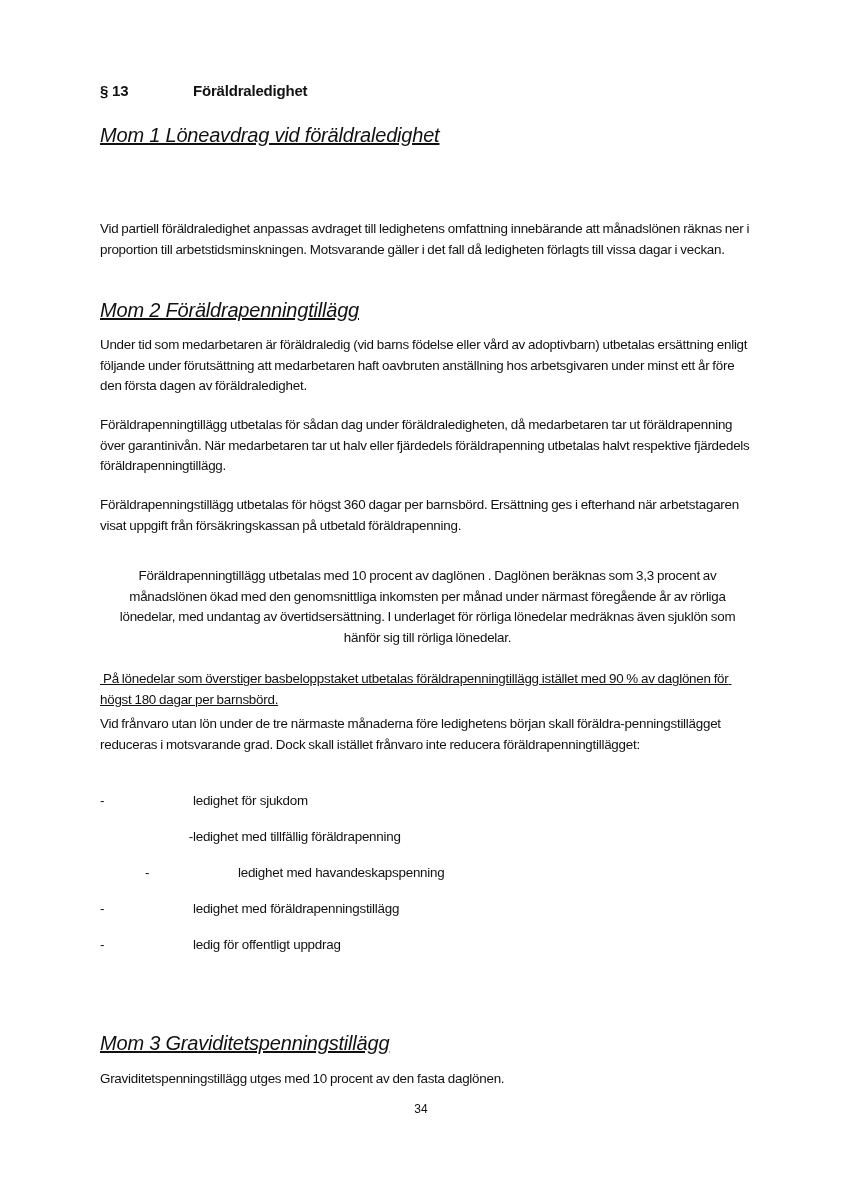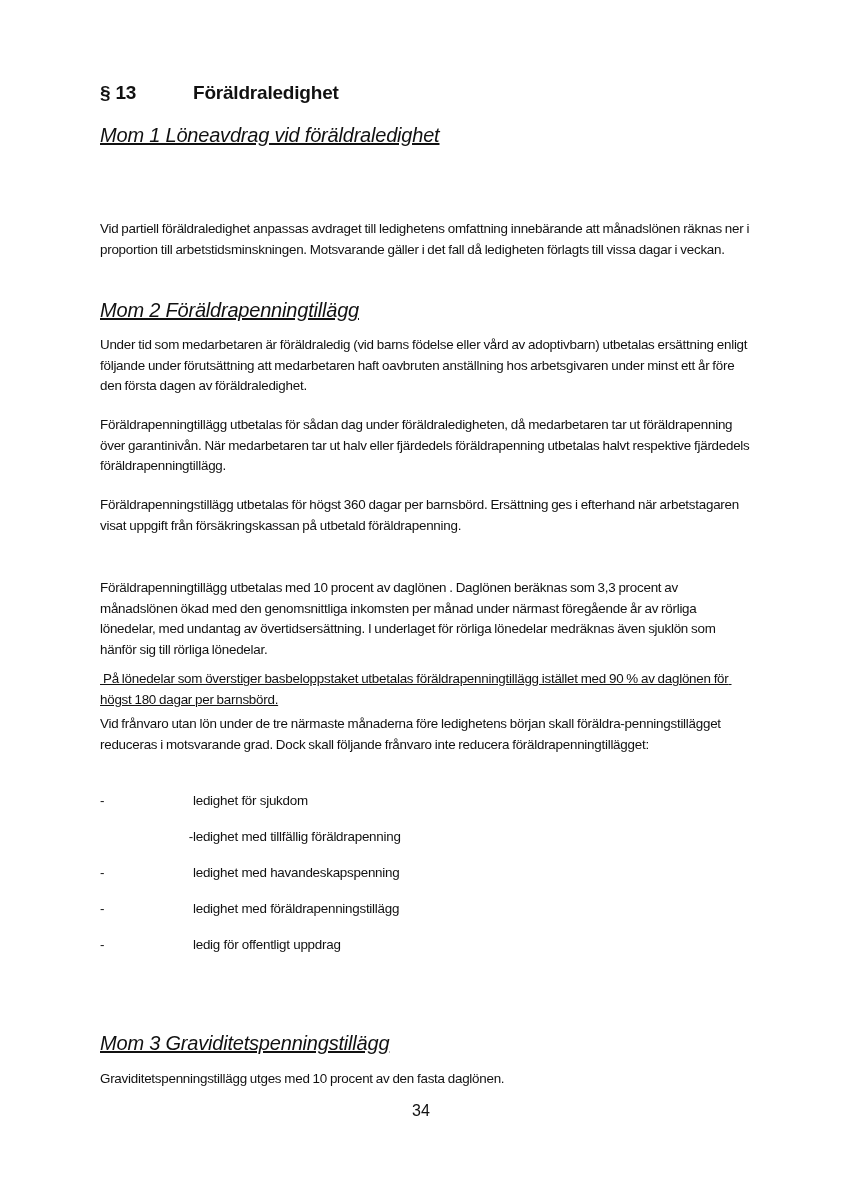--- a/index.html
+++ b/index.html
@@ -19,21 +19,21 @@
       position: absolute;
       left: 0; top: 0;
       width: 842px;
       height: 1190px;
       background: #ffffff;
     }
     .heading {
       position: absolute;
       left: 100px;
       top: 82px;
-      font-size: 19px;
+      font-size: 15px;
       font-weight: bold;
       letter-spacing: -0.2px;
     }
     .heading .num {
       display: inline-block;
       width: 93px;
     }
     .abs {
       position: absolute;
       left: 100px;
@@ -60,51 +60,51 @@
     .li .dash {
       display: inline-block;
       width: 93px;
     }
     .pagenum {
       position: absolute;
       left: 0;
       width: 842px;
       text-align: center;
       top: 1102px;
-      font-size: 16px;
+      font-size: 12px;
     }
   </style>
 </head>
 <body>
 
 <div class="page">
 
   <div class="heading">
     <span class="num">§ 13</span><span>Föräldraledighet</span>
   </div>
 
   <div class="sub" style="top:124px;">Mom 1 Löneavdrag vid föräldraledighet</div>
   <div class="abs" style="top:219px;">Vid partiell föräldraledighet anpassas avdraget till ledighetens omfattning innebärande att månadslönen räknas ner i proportion till arbetstidsminskningen. Motsvarande gäller i det fall då ledigheten förlagts till vissa dagar i veckan.</div>
 
   <div class="sub" style="top:299px;">Mom 2 Föräldrapenningtillägg</div>
   <div class="abs" style="top:335px; width:655px;">Under tid som medarbetaren är föräldraledig (vid barns födelse eller vård av adoptivbarn) utbetalas ersättning enligt följande under förutsättning att medarbetaren haft oavbruten anställning hos arbetsgivaren under minst ett år före den första dagen av föräldraledighet.</div>
   <div class="abs" style="top:415px;">Föräldrapenningtillägg utbetalas för sådan dag under föräldraledigheten, då medarbetaren tar ut föräldrapenning över garantinivån. När medarbetaren tar ut halv eller fjärdedels föräldrapenning utbetalas halvt respektive fjärdedels föräldrapenningtillägg.</div>
   <div class="abs" style="top:495px;">Föräldrapenningstillägg utbetalas för högst 360 dagar per barnsbörd. Ersättning ges i efterhand när arbetstagaren visat uppgift från försäkringskassan på utbetald föräldrapenning.</div>
-  <div class="abs" style="top:578px; width:655px;">Föräldrapenningtillägg utbetalas med 10 procent av daglönen . Daglönen beräknas som 3,3 procent av månadslönen ökad med den genomsnittliga inkomsten per månad under närmast föregående år av rörliga lönedelar, med undantag av övertidsersättning. I underlaget för rörliga lönedelar medräknas även sjuklön som hänför sig till rörliga lönedelar.</div>
+  <div class="abs" style="top:566px; width:655px;text-align:center;">Föräldrapenningtillägg utbetalas med 10 procent av daglönen . Daglönen beräknas som 3,3 procent av månadslönen ökad med den genomsnittliga inkomsten per månad under närmast föregående år av rörliga lönedelar, med undantag av övertidsersättning. I underlaget för rörliga lönedelar medräknas även sjuklön som hänför sig till rörliga lönedelar.</div>
   <div class="abs" style="top:669px; white-space:pre-wrap;text-decoration:underline;"> På lönedelar som överstiger basbeloppstaket utbetalas föräldrapenningtillägg istället med 90 % av daglönen för högst 180 dagar per barnsbörd.</div>
-  <div class="abs" style="top:714px;">Vid frånvaro utan lön under de tre närmaste månaderna före ledighetens början skall föräldra-penningstillägget reduceras i motsvarande grad. Dock skall följande frånvaro inte reducera föräldrapenningtillägget:</div>
+  <div class="abs" style="top:714px;">Vid frånvaro utan lön under de tre närmaste månaderna före ledighetens början skall föräldra-penningstillägget reduceras i motsvarande grad. Dock skall istället frånvaro inte reducera föräldrapenningtillägget:</div>
 
   <div>
     <div class="li" style="top:793px;">
       <span class="dash">-</span><span>ledighet för sjukdom</span>
     </div>
     <div class="li" style="top:829px;text-align:right;">
       <span class="dash">-</span><span>ledighet med tillfällig föräldrapenning</span>
     </div>
-    <div class="li" style="top:865px;">
+    <div class="li" style="top:865px;margin-left:45px;">
       <span class="dash">-</span><span>ledighet med havandeskapspenning</span>
     </div>
     <div class="li" style="top:901px;">
       <span class="dash">-</span><span>ledighet med föräldrapenningstillägg</span>
     </div>
     <div class="li" style="top:937px;">
       <span class="dash">-</span><span>ledig för offentligt uppdrag</span>
     </div>
   </div>
 

